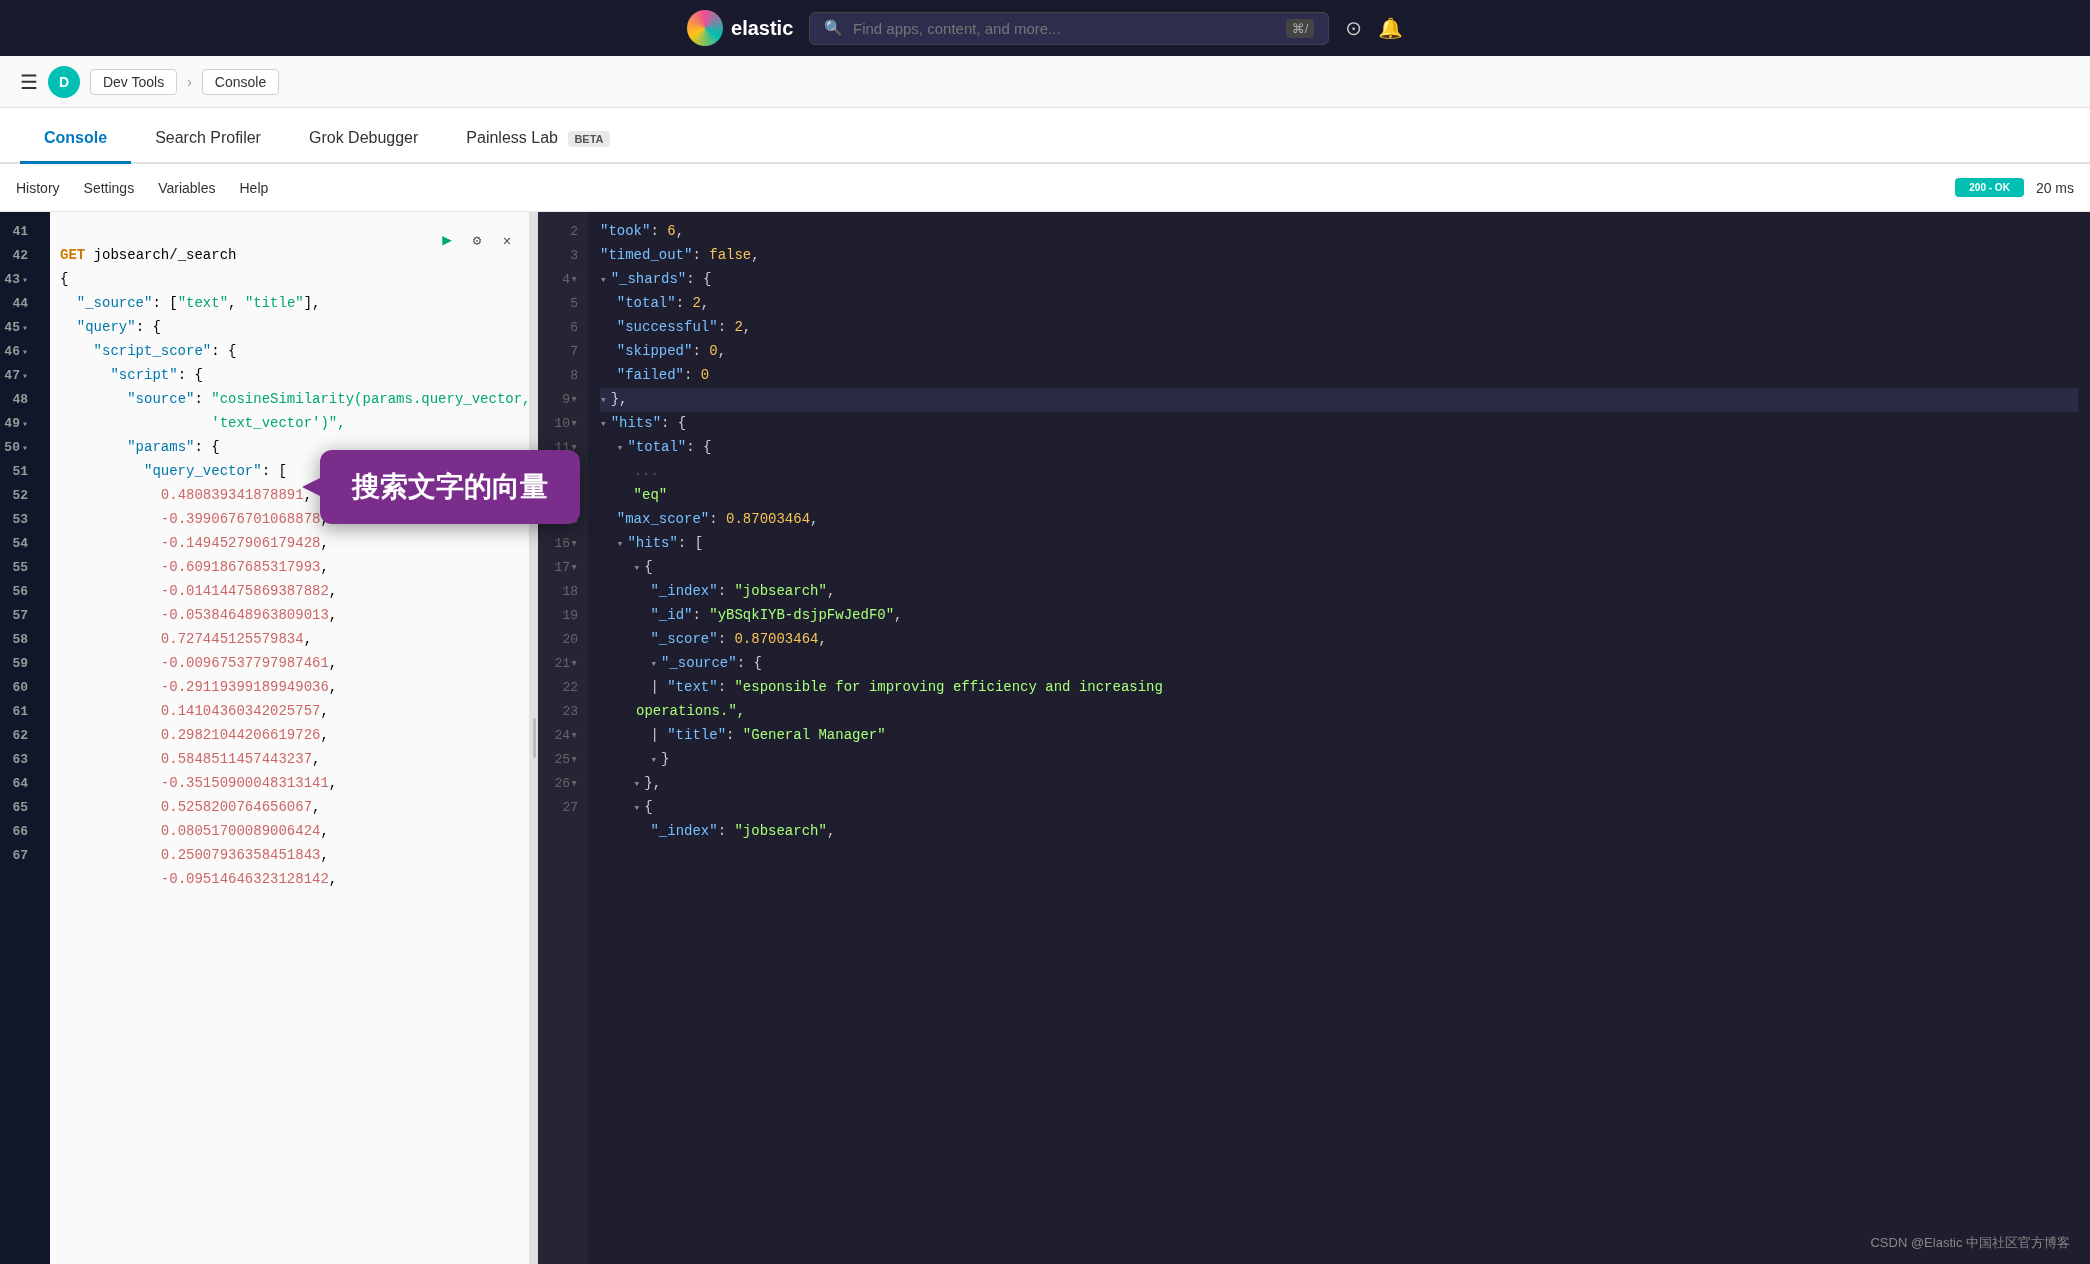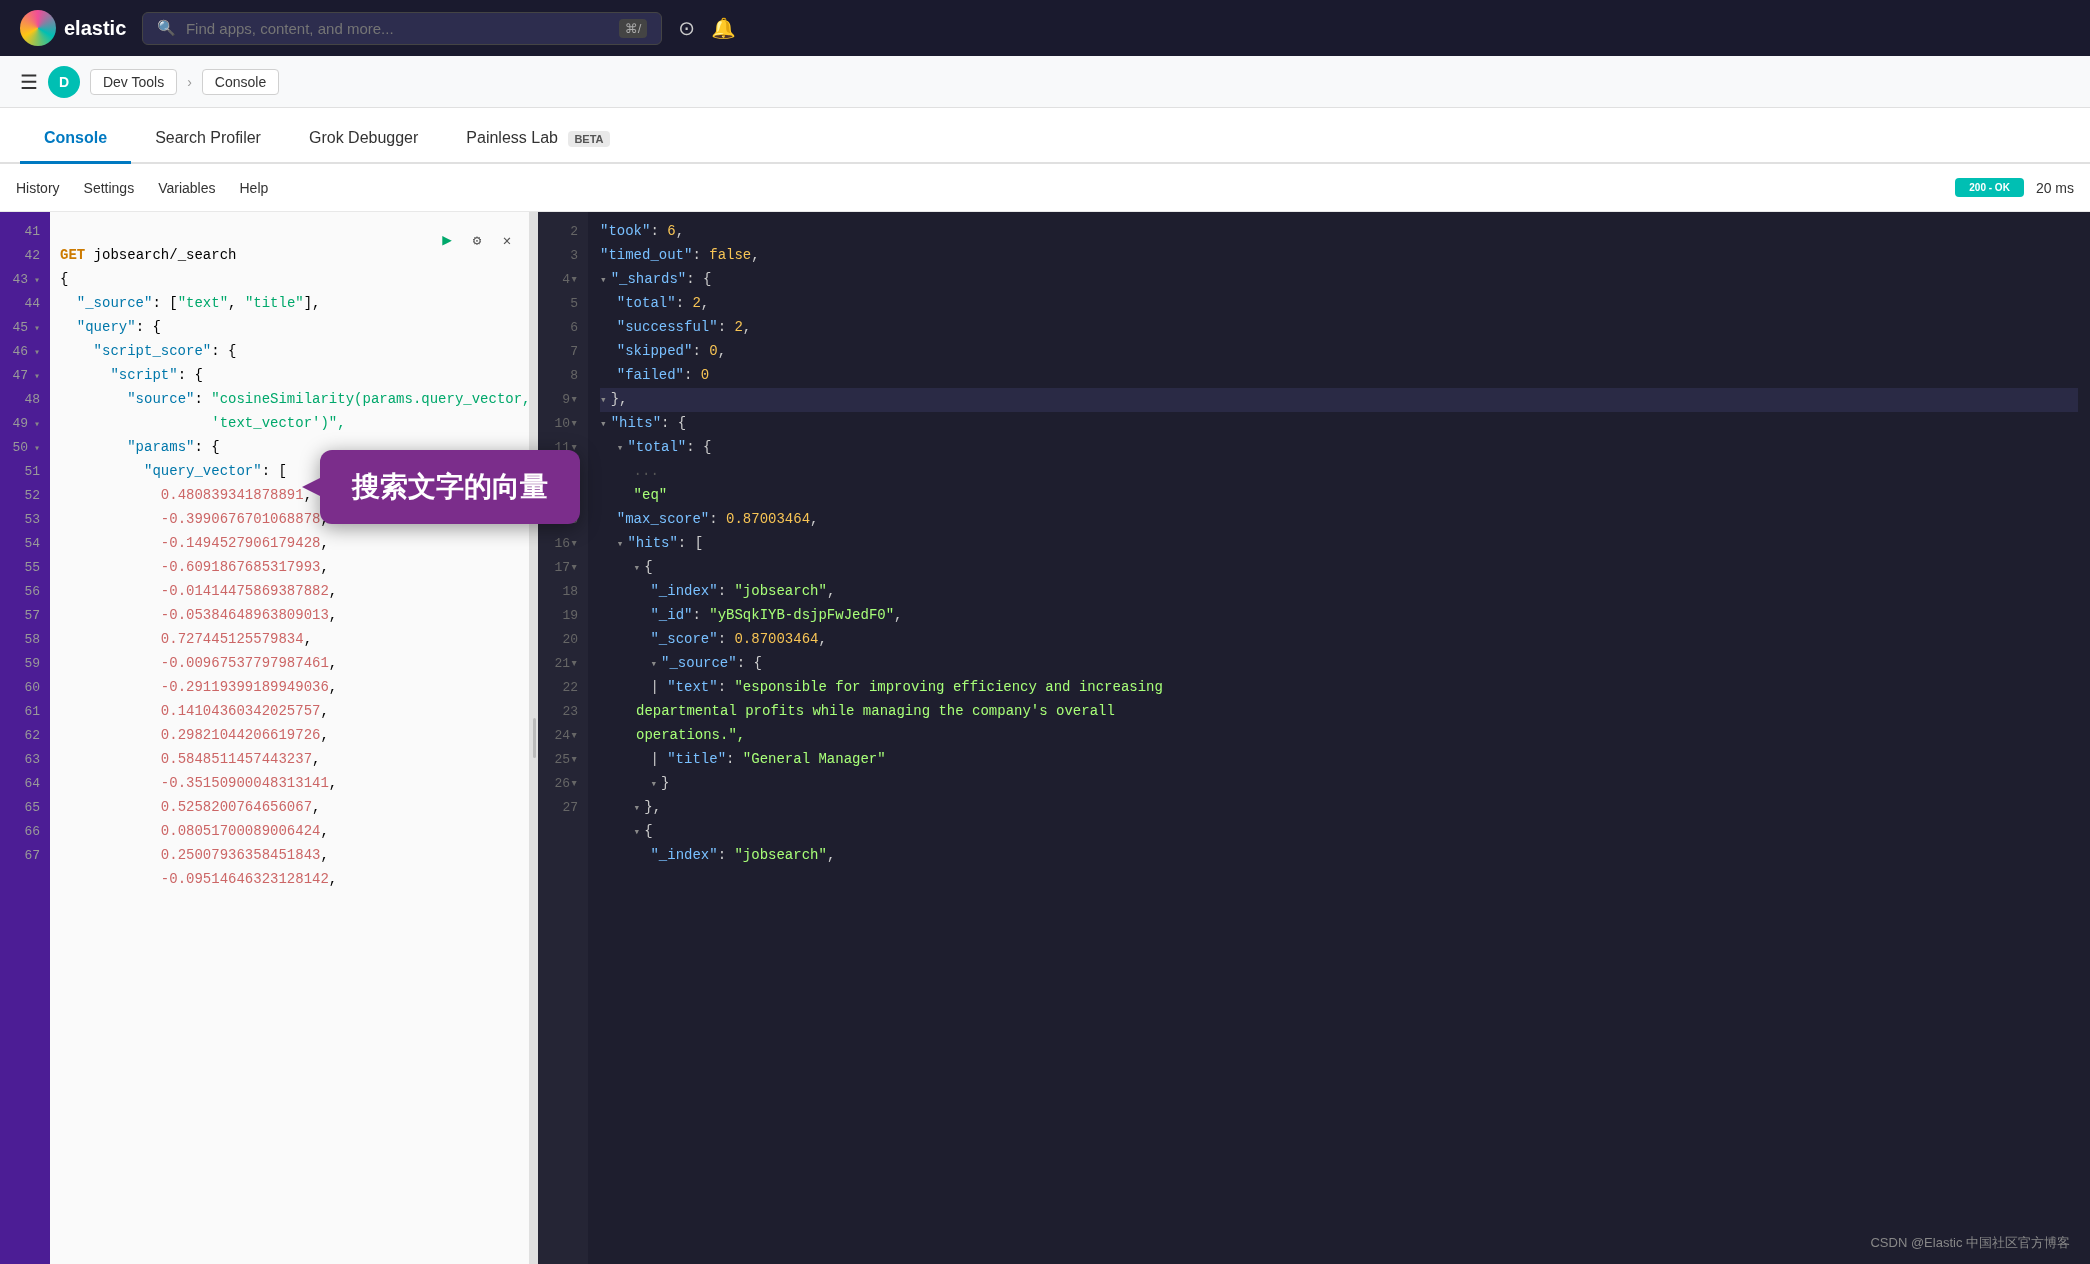--- a/index.html
+++ b/index.html
@@ -6,21 +6,21 @@
     body { font-family: -apple-system, BlinkMacSystemFont, 'Segoe UI', sans-serif; background: #fff; overflow: hidden; width: 2090px; height: 1264px; }
 
     
     .navbar {
       background: #1a1a2e;
       height: 56px;
       display: flex;
       align-items: center;
       padding: 0 20px;
       gap: 16px;
-      justify-content: flex-start;
+      justify-content: center;
     }
     .navbar-left { display: flex; align-items: center; gap: 12px; }
     .elastic-logo { display: flex; align-items: center; gap: 8px; }
     .logo-icon {
       width: 36px; height: 36px;
       background: conic-gradient(from 0deg, #f04e98, #00bfb3, #fec514, #f04e98);
       border-radius: 50%;
     }
     .logo-text { color: #fff; font-size: 20px; font-weight: 600; }
 
@@ -171,28 +171,29 @@
       position: relative;
       font-family: 'Courier New', Courier, monospace;
       font-size: 14px;
     }
     .code-area {
       display: flex;
       height: 100%;
     }
     .line-numbers {
       width: 50px;
-      background: #4c1d95;
-      padding: 8px 0;
+      background: #0f172a;
+      padding: 8px 12px;
       text-align: right;
       color: #999;
       font-size: 13px;
       line-height: 1.7;
       user-select: none;
       overflow: hidden;
+      font-weight: bold;
     }
     .line-numbers .ln {
       padding-right: 10px;
       display: flex;
       align-items: center;
       justify-content: flex-end;
       height: 24px;
       position: relative;
     }
     .ln .fold-arrow {
@@ -567,21 +568,20 @@
         <div class="out-line"><span style="color:#555">    ...</span></div>
         <div class="out-line"><span>    </span><span class="out-str">"eq"</span></div>
         <div class="out-line"><span>  </span><span class="out-key">"max_score"</span><span class="out-punct">: </span><span class="out-num">0.87003464</span><span class="out-punct">,</span></div>
         <div class="out-line"><span>  </span><span class="out-fold">▾</span><span class="out-key">"hits"</span><span class="out-punct">: [</span></div>
         <div class="out-line"><span>    </span><span class="out-fold">▾</span><span class="out-punct">{</span></div>
         <div class="out-line"><span>      </span><span class="out-key">"_index"</span><span class="out-punct">: </span><span class="out-str">"jobsearch"</span><span class="out-punct">,</span></div>
         <div class="out-line"><span>      </span><span class="out-key">"_id"</span><span class="out-punct">: </span><span class="out-str">"yBSqkIYB-dsjpFwJedF0"</span><span class="out-punct">,</span></div>
         <div class="out-line"><span>      </span><span class="out-key">"_score"</span><span class="out-punct">: </span><span class="out-num">0.87003464</span><span class="out-punct">,</span></div>
         <div class="out-line"><span>      </span><span class="out-fold">▾</span><span class="out-key">"_source"</span><span class="out-punct">: {</span></div>
         <div class="out-line"><span>      | </span><span class="out-key">"text"</span><span class="out-punct">: </span><span class="out-str">"esponsible for improving efficiency and increasing</span></div>
-        <div class="out-line"><span style="padding-left:36px"></span><span class="out-str">departmental profits while managing the company's overall</span></div>
         <div class="out-line"><span style="padding-left:36px"></span><span class="out-str">operations.",</span></div>
         <div class="out-line"><span>      | </span><span class="out-key">"title"</span><span class="out-punct">: </span><span class="out-str">"General Manager"</span></div>
         <div class="out-line"><span>      </span><span class="out-fold">▾</span><span class="out-punct">}</span></div>
         <div class="out-line"><span>    </span><span class="out-fold">▾</span><span class="out-punct">},</span></div>
         <div class="out-line"><span>    </span><span class="out-fold">▾</span><span class="out-punct">{</span></div>
         <div class="out-line"><span>      </span><span class="out-key">"_index"</span><span class="out-punct">: </span><span class="out-str">"jobsearch"</span><span class="out-punct">,</span></div>
       </div>
     </div>
   </div>
 

